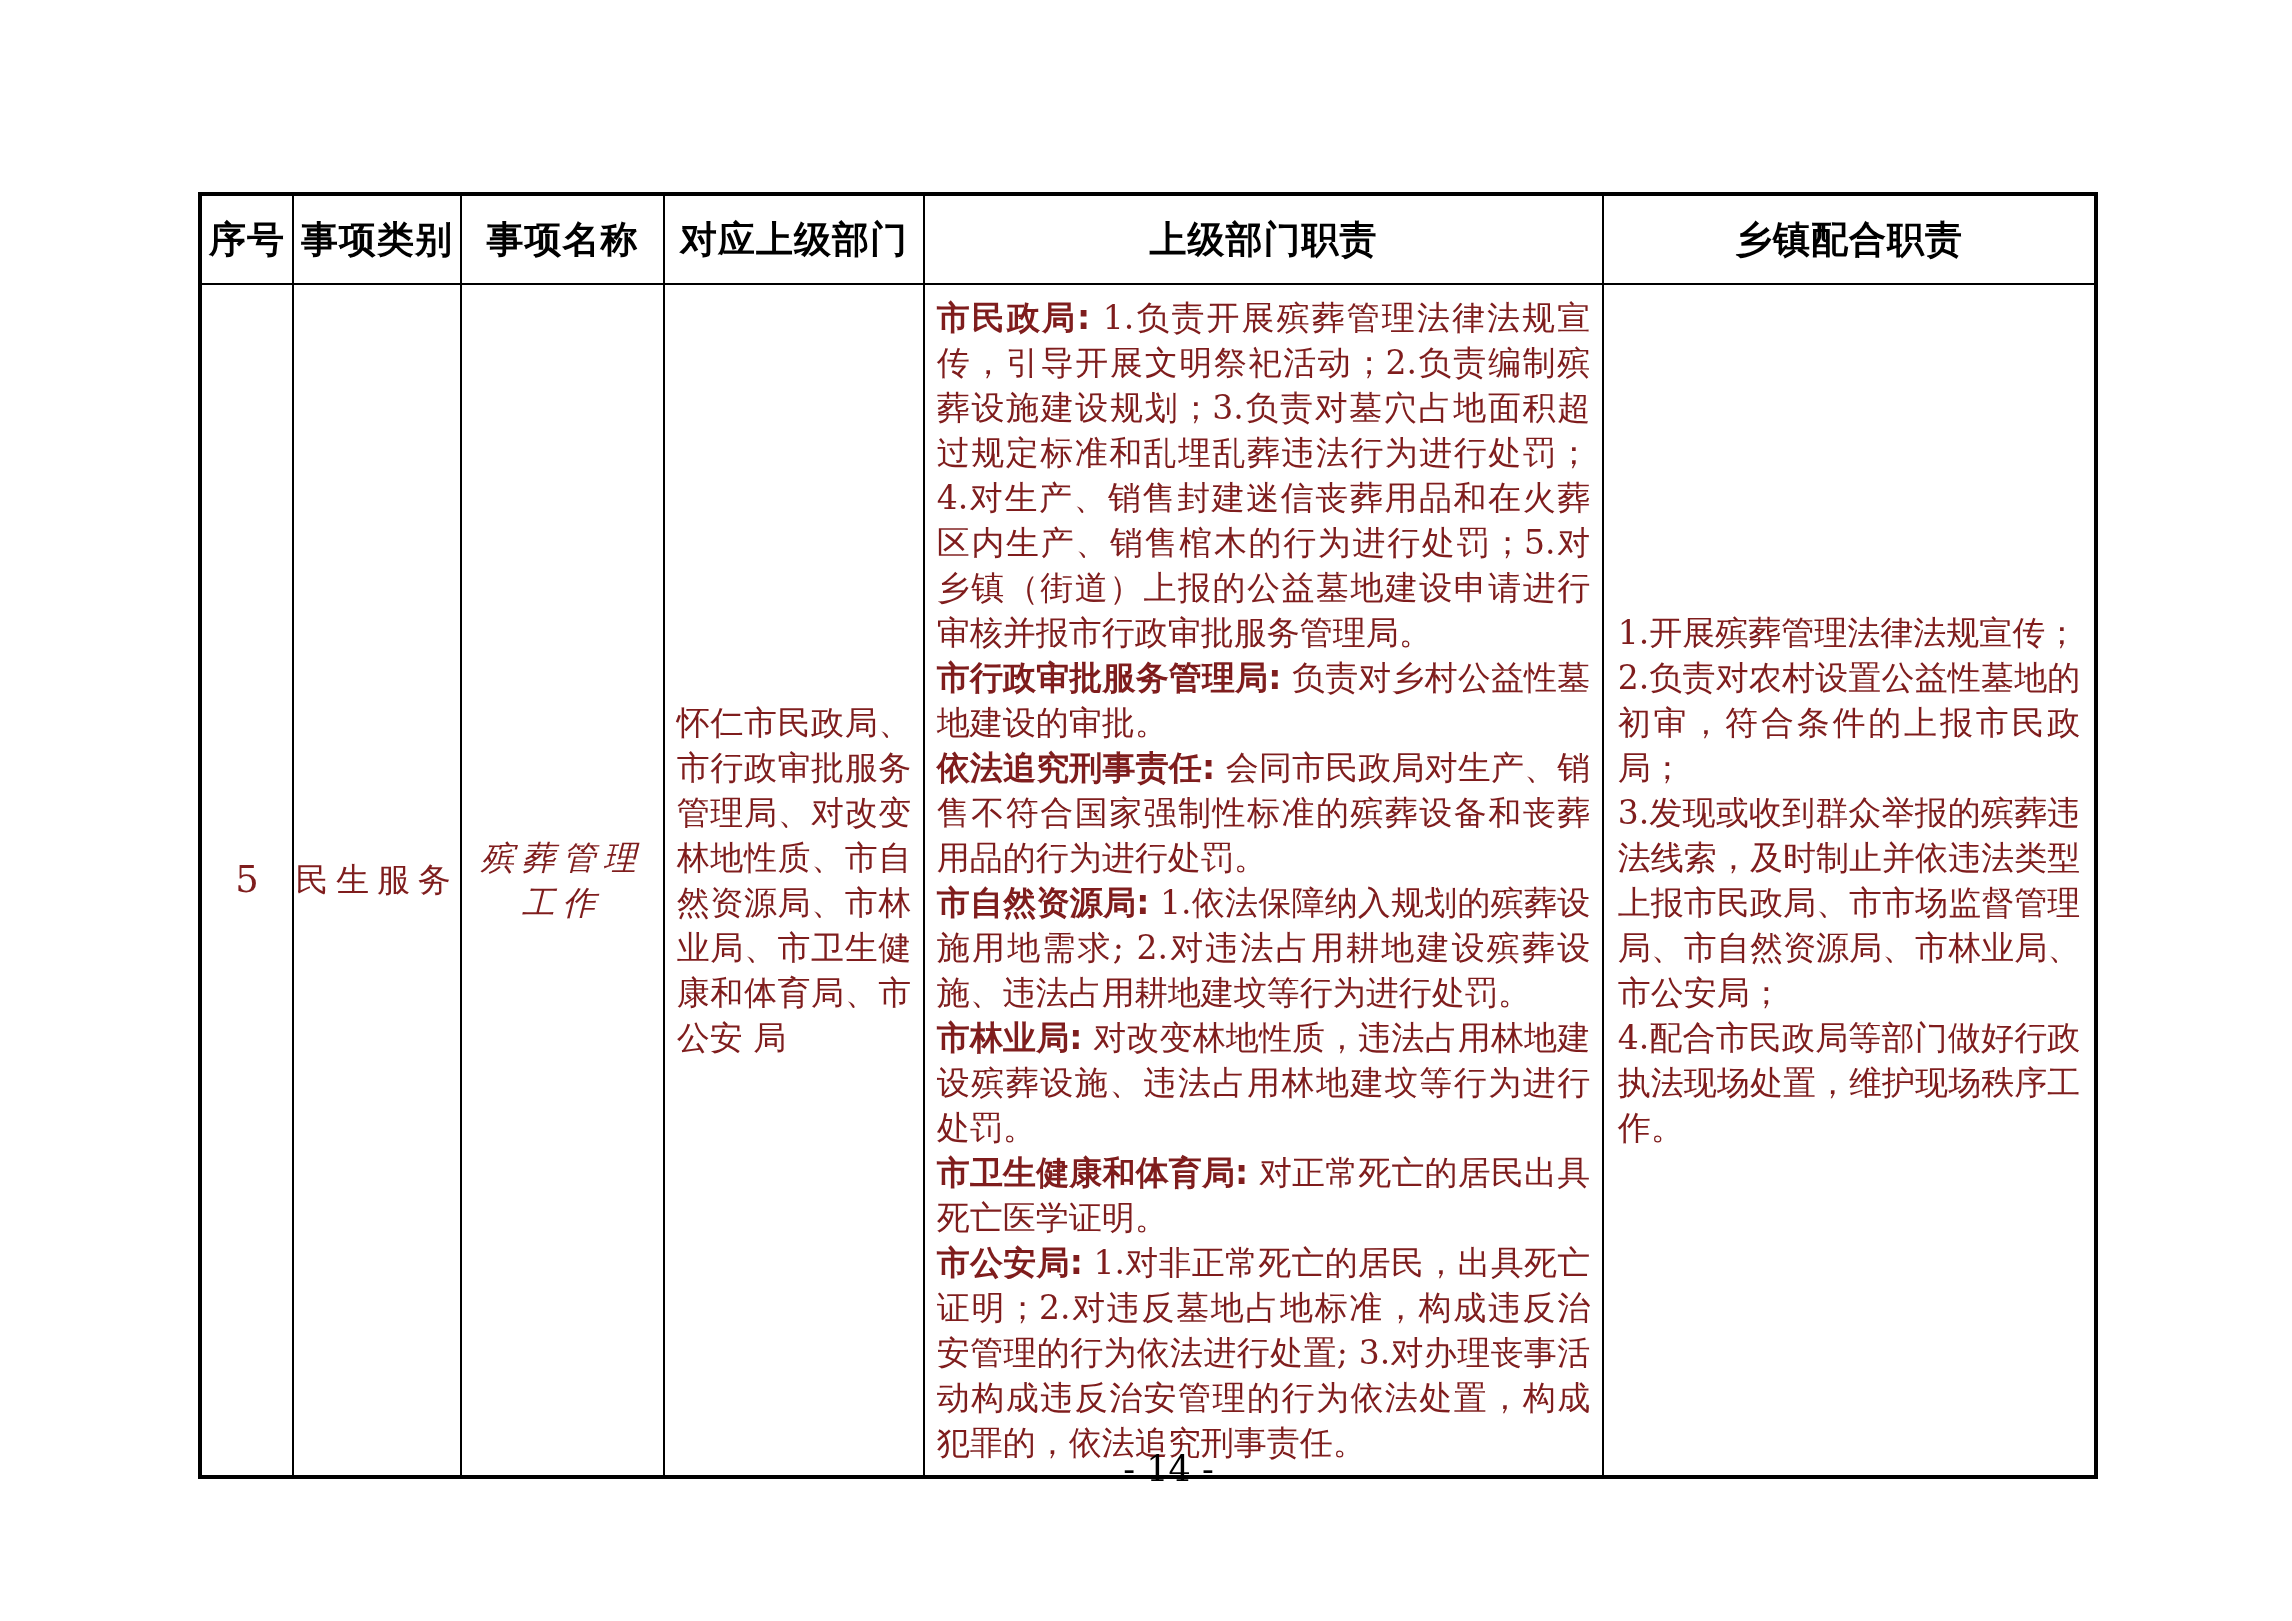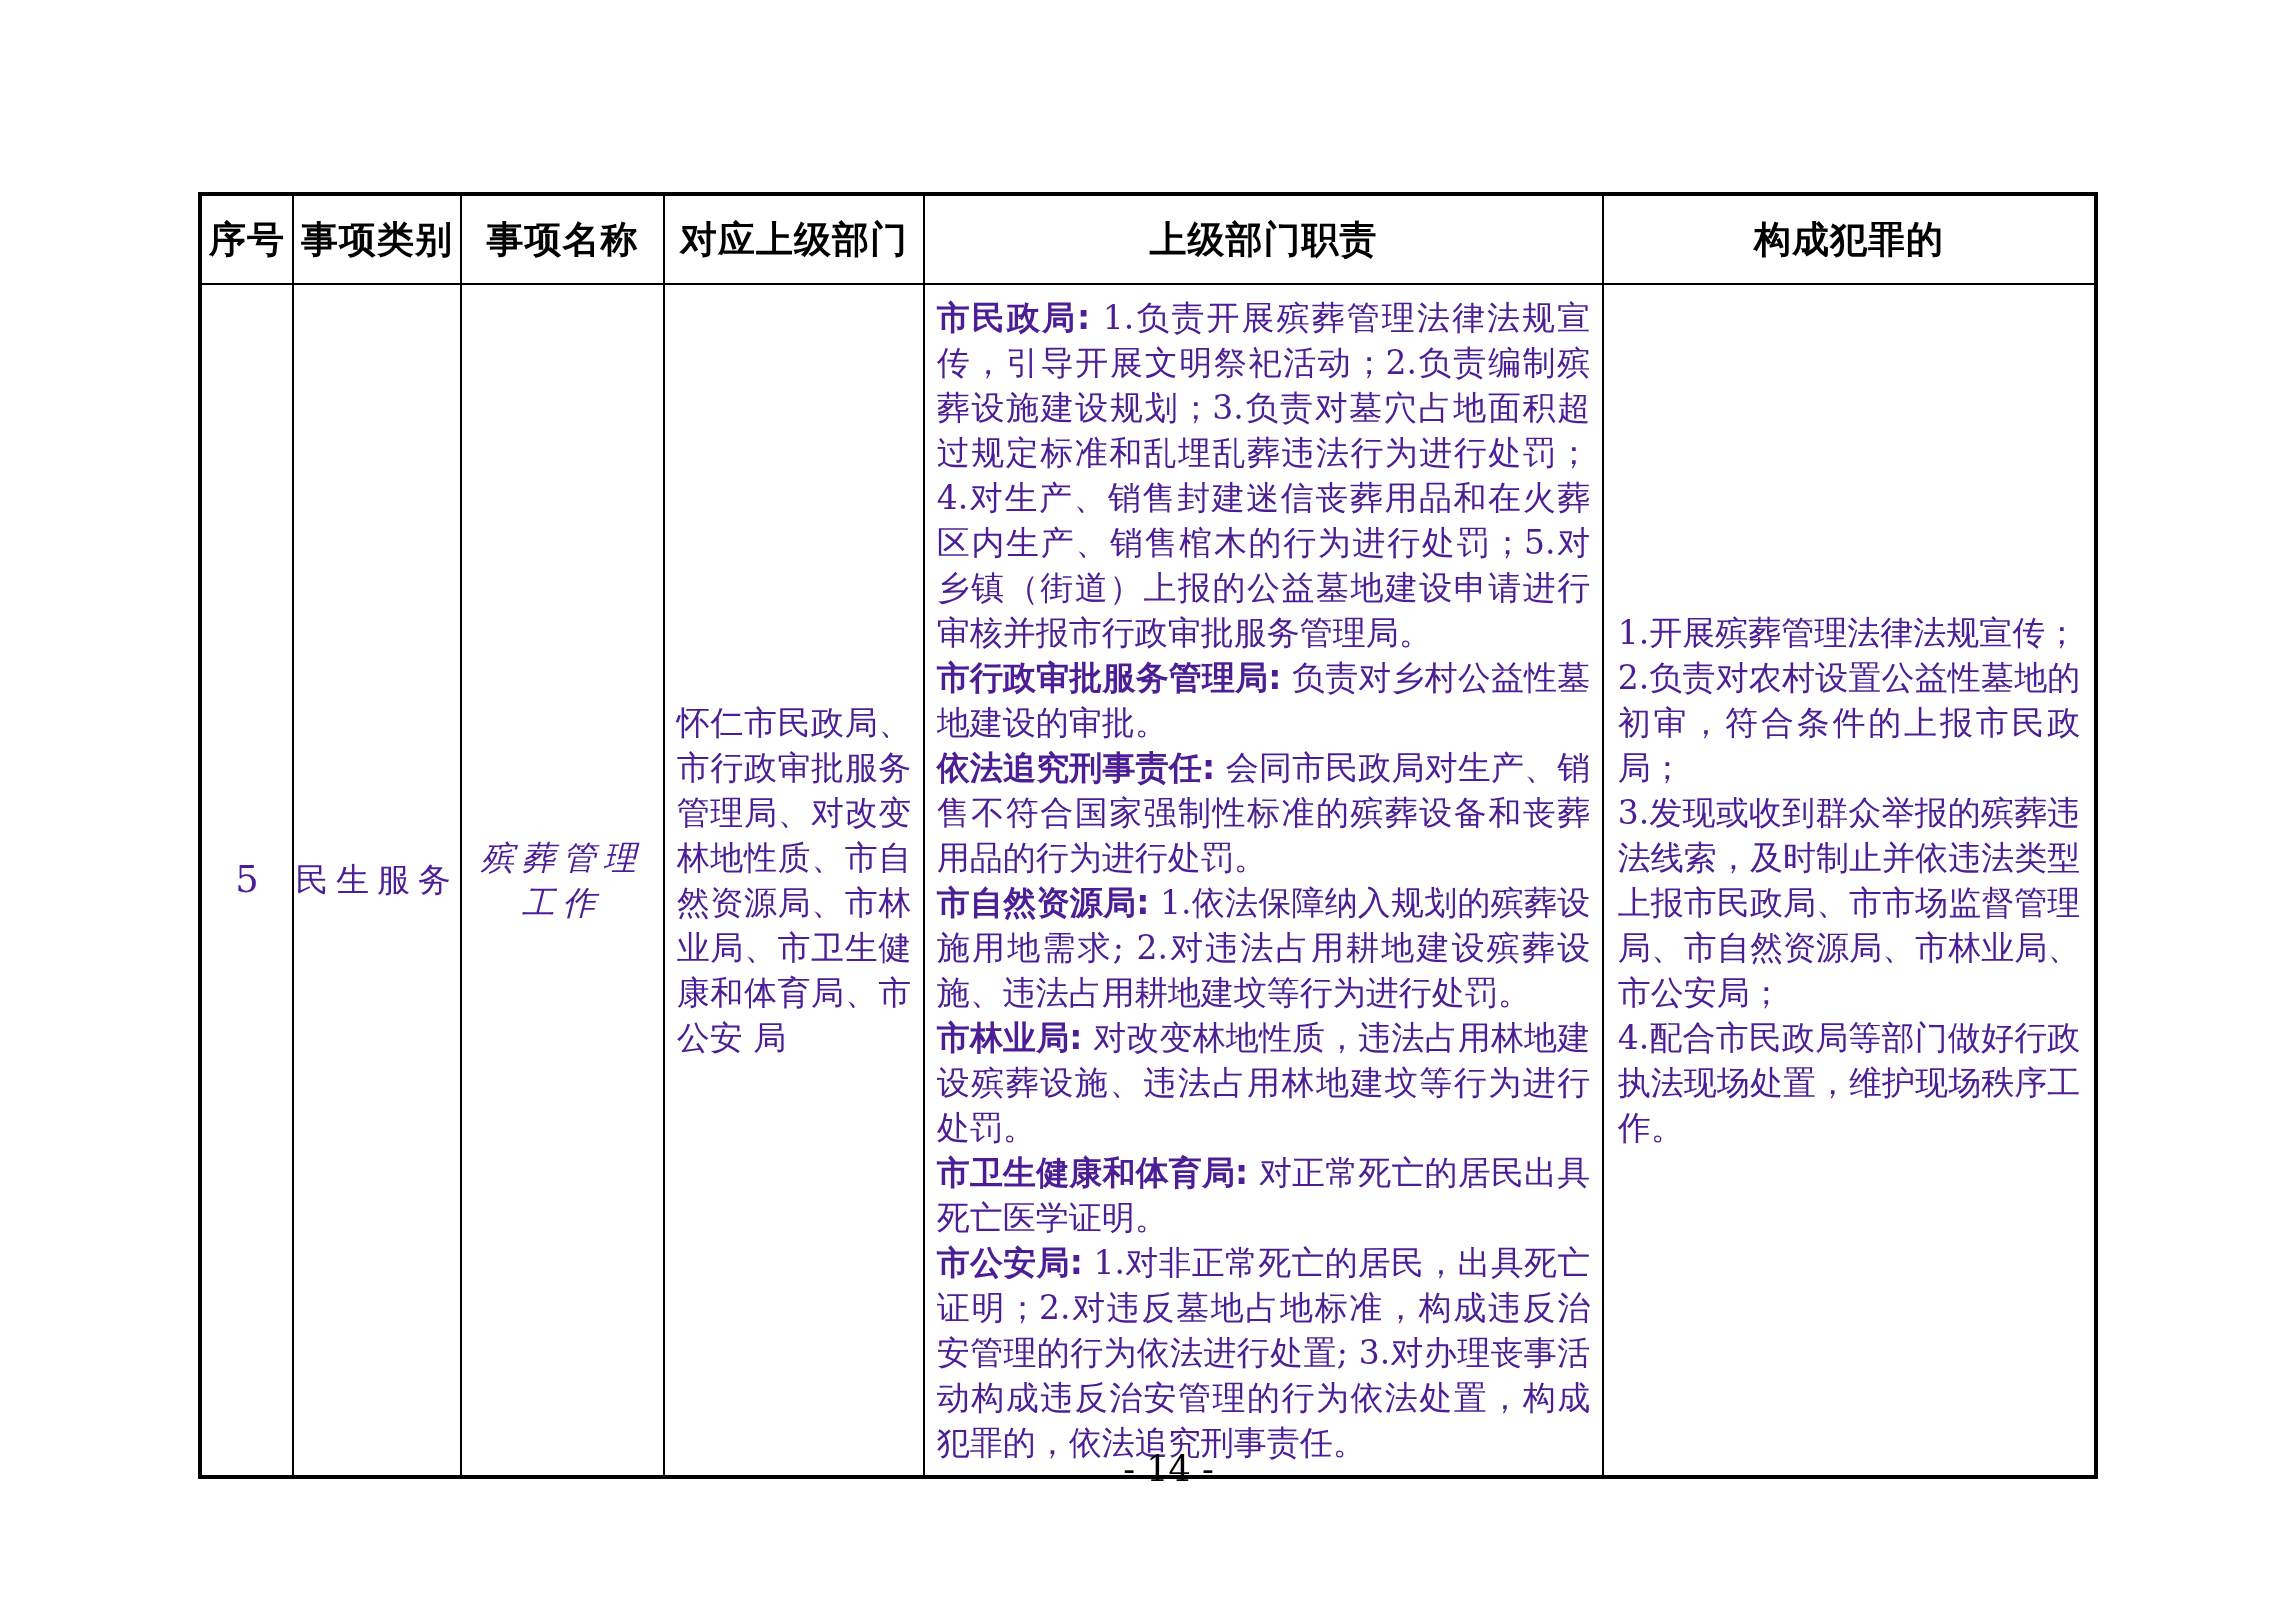--- a/index.html
+++ b/index.html
@@ -34,21 +34,21 @@
     height:90px;
     text-align:center;
     vertical-align:middle;
     padding:0;
     letter-spacing:1px;
   }
   td{
     font-size:33px;
     line-height:45px;
     vertical-align:middle;
-    color:#4c1d95;
+    color:#7f1d1d;
   }
   td.seq{ text-align:center; font-size:37px; }
   td.category{ text-align:center; letter-spacing:7.8px;margin-left:44px; }
   td.item-name{ text-align:center; letter-spacing:7.8px; white-space:pre-line;font-style:italic; }
   td.superior-depts{
     padding:9.8px 11.8px;
     text-align:justify;
     word-break:break-all;
   }
   td.duties{
@@ -92,21 +92,21 @@
       <col style="width:679px">
       <col style="width:493px">
     </colgroup>
     <thead>
       <tr>
         <th>序号</th>
         <th>事项类别</th>
         <th>事项名称</th>
         <th>对应上级部门</th>
         <th>上级部门职责</th>
-        <th>构成犯罪的</th>
+        <th>乡镇配合职责</th>
       </tr>
     </thead>
     <tbody>
       <tr>
         <td class="seq">5</td>
         <td class="category">民生服务</td>
         <td class="item-name">殡葬管理
 工作</td>
         <td class="superior-depts">怀仁市民政局、市行政审批服务管理局、对改变林地性质、市自然资源局、市林业局、市卫生健康和体育局、市公安 局</td>
         <td class="duties">

